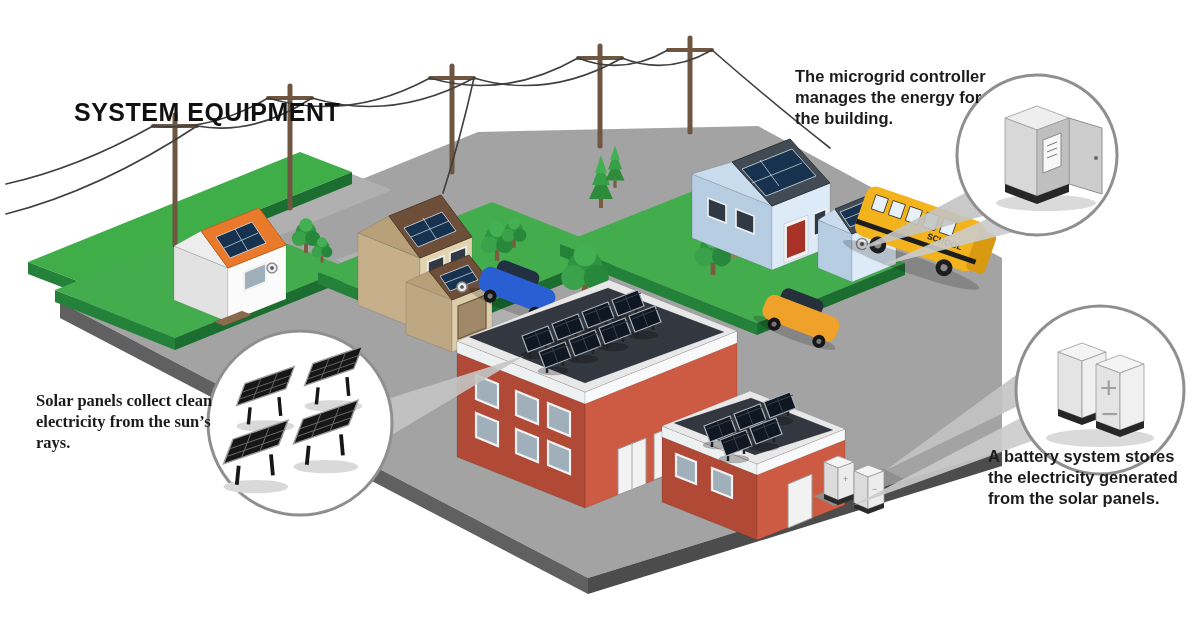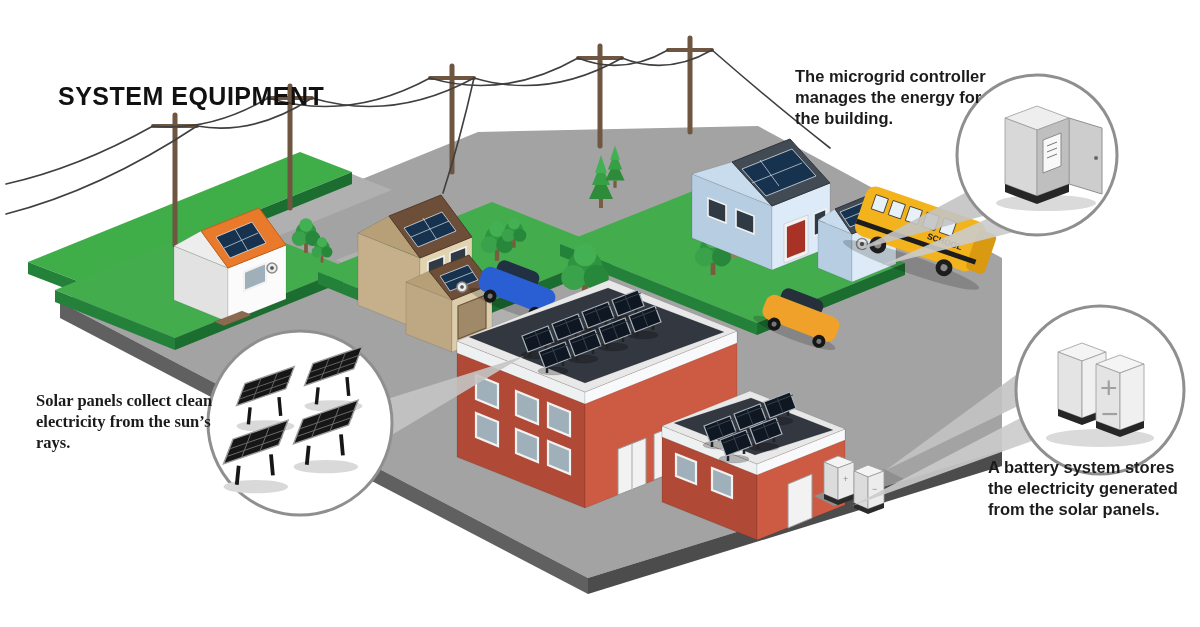--- a/index.html
+++ b/index.html
@@ -1,25 +1,25 @@
 <!DOCTYPE html>
 <html><head>
 <meta charset="utf-8">
 <style>
   html,body{margin:0;padding:0;background:#fff;}
   .stage{position:relative;width:1200px;height:627px;background:#ffffff;overflow:hidden;
          font-family:"Liberation Sans",sans-serif;color:#1b1b1b;}
   .stage svg{position:absolute;left:0;top:0;font-family:"Liberation Sans",sans-serif;}
   .page-title{position:absolute;left:58px;top:82px;font-size:25px;font-weight:800;
-              letter-spacing:.5px;color:#111;margin:0;}
+              letter-spacing:.5px;color:#111;margin:16px;}
   .callout-text{position:absolute;font-size:16.5px;font-weight:700;line-height:1.28;
                 text-align:left;color:#1b1b1b;}
   .callout-text.controller{left:795px;top:66px;width:195px;}
   .callout-text.solar{left:36px;top:390px;width:185px;font-family:Liberation Serif, serif;}
-  .callout-text.battery{left:988px;top:457px;width:210px;}
+  .callout-text.battery{left:988px;top:446px;width:210px;}
 </style>
 </head>
 <body>
 
 <div class="stage">
 
 <svg viewBox="0 0 1200 627" width="1200" height="627">
   <defs>
     <g id="treeA">
       <rect x="-2.5" y="-12" width="5" height="13" fill="#7a5c3e"></rect>

